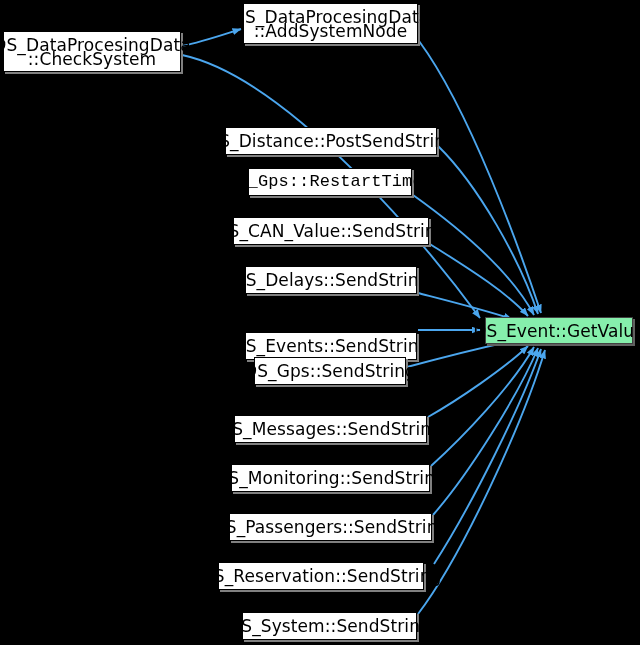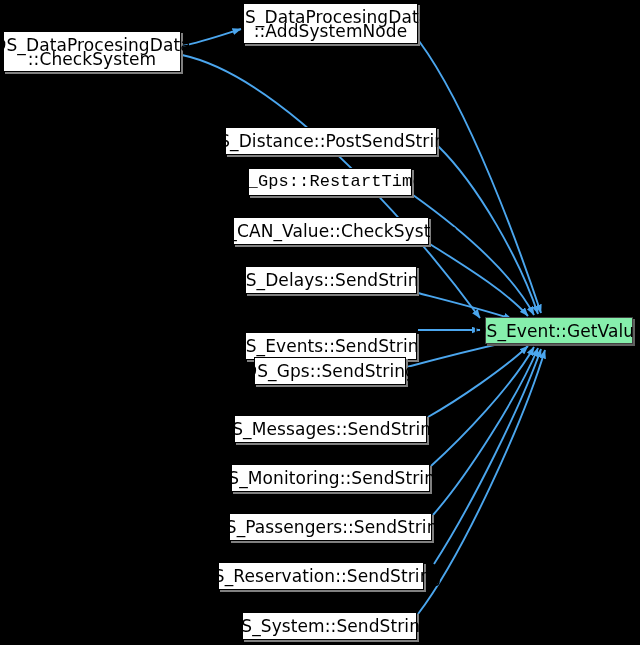--- a/index.html
+++ b/index.html
@@ -78,21 +78,21 @@
       </g>
   </svg>
 
   <div id="node-layer">
       <div class="node" style="left: 3px; top: 31px; width: 178px; height: 41px;"><span class="node-label">DS_DataProcesingData
 ::CheckSystem</span></div>
       <div class="node" style="left: 243px; top: 3px; width: 175px; height: 41px;"><span class="node-label">DS_DataProcesingData
 ::AddSystemNode</span></div>
       <div class="node" style="left: 225px; top: 119px; width: 212px; height: 28px; margin-top: 8px;"><span class="node-label">DS_Distance::PostSendString</span></div>
       <div class="node" style="left: 248px; top: 168px; width: 164px; height: 28px; font-family: Liberation Mono, monospace;"><span class="node-label">DS_Gps::RestartTimer</span></div>
-      <div class="node" style="left: 233px; top: 217px; width: 196px; height: 28px;"><span class="node-label">DS_CAN_Value::CheckSystem</span></div>
+      <div class="node" style="left: 233px; top: 217px; width: 196px; height: 28px;"><span class="node-label">DS_CAN_Value::SendString</span></div>
       <div class="node" style="left: 245px; top: 266px; width: 172px; height: 28px; align-items: center;"><span class="node-label">DS_Delays::SendString</span></div>
       <div class="node" style="left: 245px; top: 332px; width: 172px; height: 28px;"><span class="node-label">DS_Events::SendString</span></div>
       <div class="node" style="left: 254px; top: 349px; width: 152px; height: 28px; margin-top: 8px;"><span class="node-label">DS_Gps::SendString</span></div>
       <div class="node" style="left: 234px; top: 415px; width: 193px; height: 28px;"><span class="node-label">DS_Messages::SendString</span></div>
       <div class="node" style="left: 231px; top: 464px; width: 199px; height: 28px;"><span class="node-label">DS_Monitoring::SendString</span></div>
       <div class="node" style="left: 229px; top: 513px; width: 203px; height: 28px;"><span class="node-label">DS_Passengers::SendString</span></div>
       <div class="node" style="left: 218px; top: 562px; width: 206px; height: 28px;"><span class="node-label">DS_Reservation::SendString</span></div>
       <div class="node" style="left: 242px; top: 612px; width: 175px; height: 28px;"><span class="node-label">DS_System::SendString</span></div>
       <div class="node highlight" style="left: 485px; top: 317px; width: 148px; height: 27px;"><span class="node-label">DS_Event::GetValue</span></div>
     </div>

